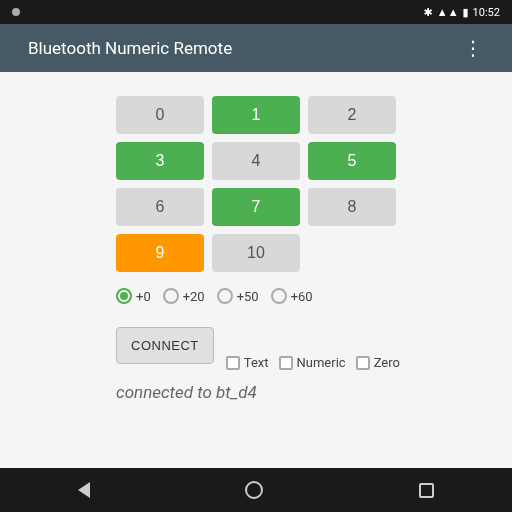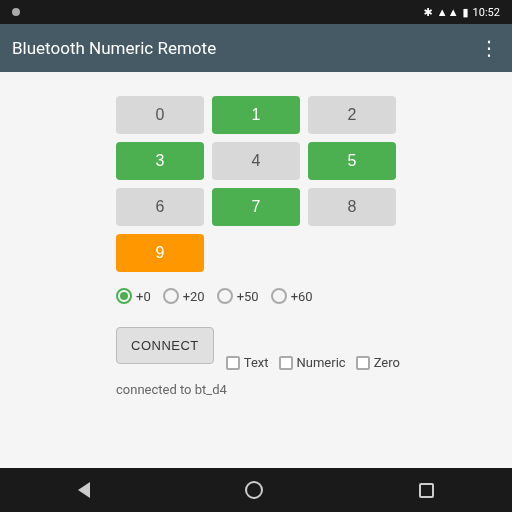--- a/index.html
+++ b/index.html
@@ -45,21 +45,21 @@
       gap: 4px;
       font-size: 11px;
     }
 
     
     .app-bar {
       background: #455a64;
       height: 48px;
       display: flex;
       align-items: center;
-      padding: 0 12px;
+      padding: 0 28px;
       flex-shrink: 0;
       justify-content: space-between;
     }
 
     .app-title {
       color: white;
       font-size: 17px;
       font-weight: 400;
     }
 
@@ -189,22 +189,23 @@
       width: 14px;
       height: 14px;
       border: 2px solid #aaa;
       border-radius: 2px;
       background: white;
       flex-shrink: 0;
     }
 
     .status-text {
       color: #666;
-      font-size: 13px;
+      font-size: 17px;
       width: 280px;
+      font-style: italic;
     }
 
     
     .nav-bar {
       background: #1a1a1a;
       height: 44px;
       display: flex;
       align-items: center;
       justify-content: space-around;
       flex-shrink: 0;
@@ -261,20 +262,21 @@
       <button class="num-btn">0</button>
       <button class="num-btn green">1</button>
       <button class="num-btn">2</button>
       <button class="num-btn green">3</button>
       <button class="num-btn">4</button>
       <button class="num-btn green">5</button>
       <button class="num-btn">6</button>
       <button class="num-btn green">7</button>
       <button class="num-btn">8</button>
       <button class="num-btn orange">9</button>
+      <button class="num-btn">10</button>
     </div>
 
   <div class="radio-group" id="radio-group">
       <div class="radio-option">
         <div class="radio-circle selected"></div>
         <span>+0</span>
       </div>
       <div class="radio-option">
         <div class="radio-circle"></div>
         <span>+20</span>

